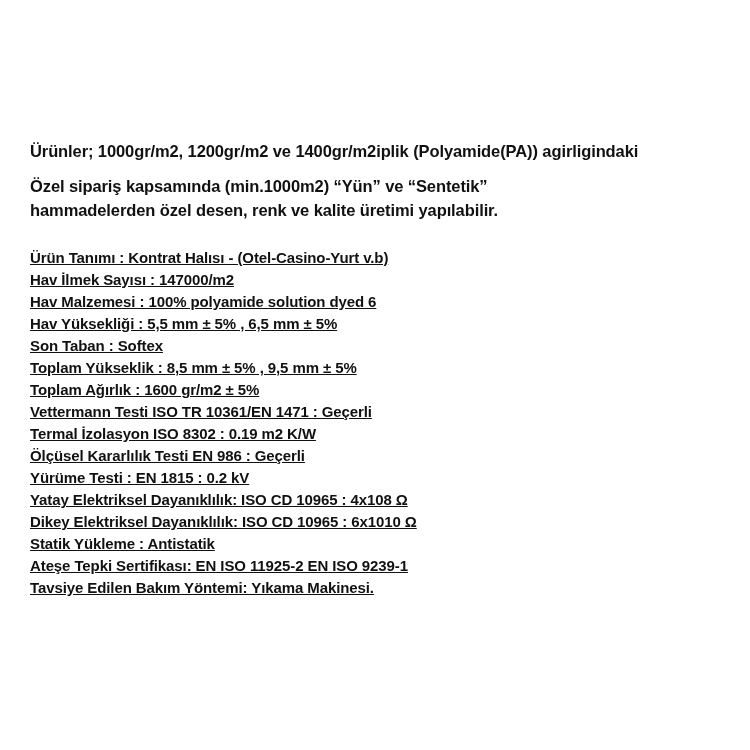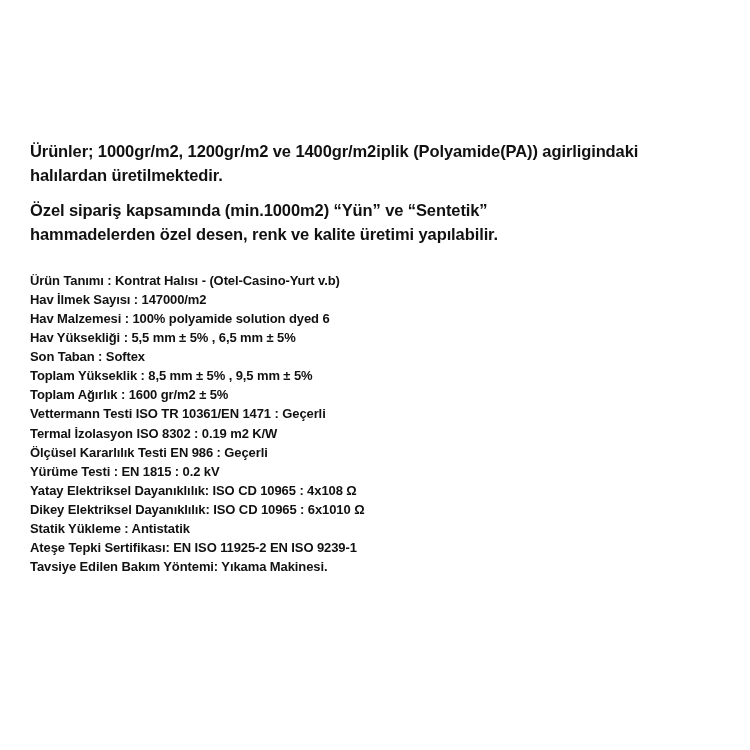--- a/index.html
+++ b/index.html
@@ -31,36 +31,36 @@
   .intro p {
     margin: 0;
   }
   .intro .para-gap {
     margin-top: 11px;
   }
   .spec-list {
     margin-top: 24px;
   }
   .spec-row {
-    font-size: 13px;
+    font-size: 15px;
     line-height: 1.47;
     font-weight: 600;
     letter-spacing: -0.1px;
     color: #111111;
     white-space: nowrap;
+    text-decoration: underline;
   }
 </style>
 </head>
 <body>
 
 <div class="page">
 
   <div class="intro">
     <p>Ürünler; 1000gr/m2, 1200gr/m2 ve 1400gr/m2iplik (Polyamide(PA)) agirligindaki</p>
-    <p>halılardan üretilmektedir.</p>
     <p class="para-gap">Özel sipariş kapsamında (min.1000m2) “Yün” ve “Sentetik”</p>
     <p>hammadelerden özel desen, renk ve kalite üretimi yapılabilir.</p>
   </div>
 
   <div class="spec-list">
     <div class="spec-row">Ürün Tanımı : Kontrat Halısı - (Otel-Casino-Yurt v.b)</div>
     <div class="spec-row">Hav İlmek Sayısı : 147000/m2</div>
     <div class="spec-row">Hav Malzemesi : 100% polyamide solution dyed 6</div>
     <div class="spec-row">Hav Yüksekliği : 5,5 mm ± 5% , 6,5 mm ± 5%</div>
     <div class="spec-row">Son Taban : Softex</div>

